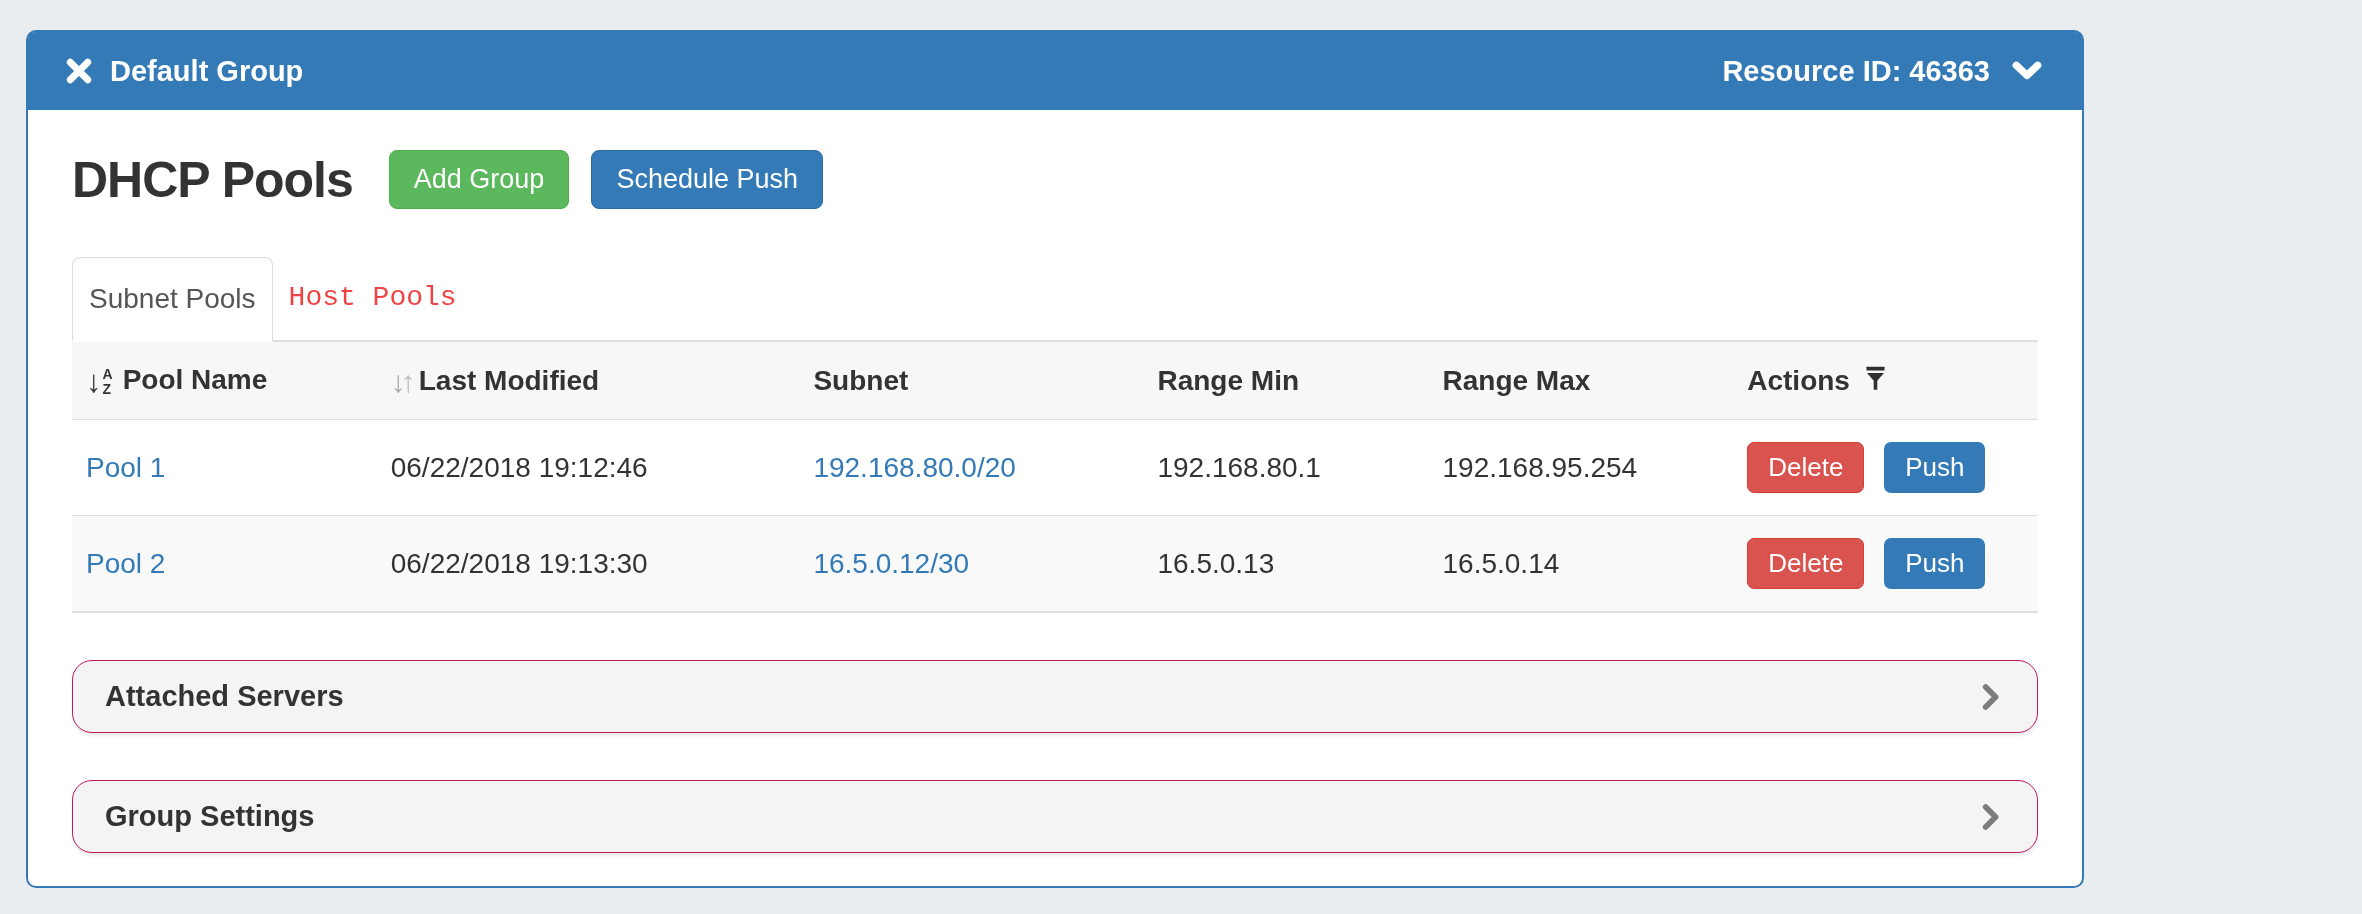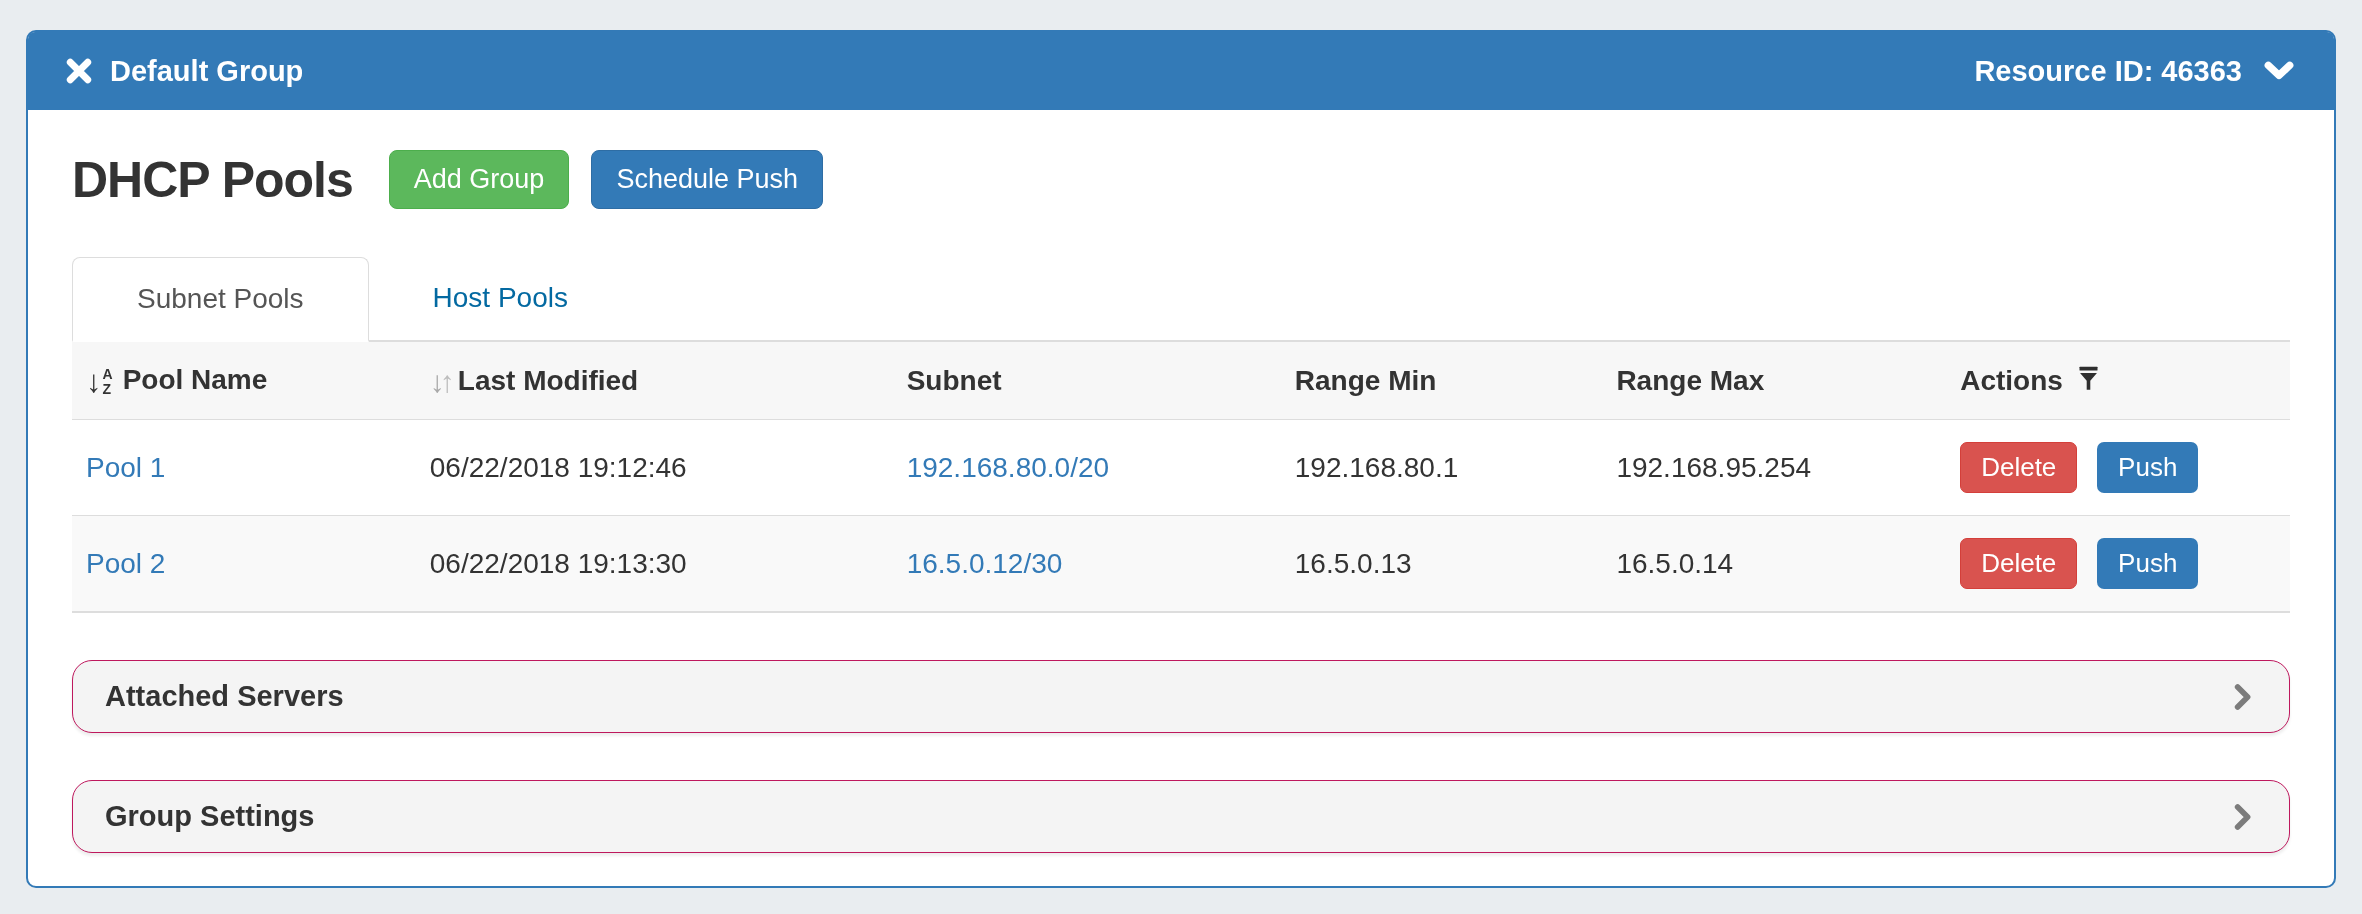--- a/index.html
+++ b/index.html
@@ -6,21 +6,21 @@
   html, body {
     width: 2362px; height: 914px;
     background: #e9edf0;
     font-family: "Liberation Sans", sans-serif;
     color: #333;
     overflow: hidden;
   }
   .card {
     position: absolute;
     left: 26px; top: 30px;
-    width: 2310px; height: 858px;
+    width: 2058px; height: 858px;
     background: #fff;
     border: 2px solid #337ab7;
     border-radius: 10px;
   }
   
   .card-header {
     background: #337ab7;
     height: 78px;
     border-radius: 7px 7px 0 0;
     display: flex;
@@ -48,33 +48,33 @@
     cursor: pointer;
     white-space: nowrap;
   }
   .btn + .btn { margin-left: 22px; }
   .btn-success { background: #5cb85c; border-color: #4cae4c; }
   .btn-primary { background: #337ab7; border-color: #2e6da4; }
   
   .tabs { margin-top: 48px; display: flex; border-bottom: 2px solid #ddd; }
   .tab {
     font-size: 28px;
-    padding: 25px 64px;
+    padding: 25px 16px;
     cursor: pointer;
     white-space: nowrap;
   }
   .tab.active {
     color: #555;
     background: #fff;
     border: 1px solid #ddd;
     border-bottom: 2px solid #fff;
     border-radius: 8px 8px 0 0;
     margin-bottom: -2px;
   }
-  .tab.inactive { color: #0369a1; }
+  .tab.inactive { color: #ef4444; font-family: Liberation Mono, monospace; }
   
   table { width: 100%; border-collapse: collapse; font-size: 28px; border-bottom: 2px solid #ddd; }
   th, td { text-align: left; vertical-align: middle; padding: 22px 14px; }
   thead tr { background: #f7f7f7; }
   thead th { font-weight: bold; border-bottom: 1px solid #ddd; }
   tbody td { border-top: 1px solid #ddd; }
   tbody tr:first-child td { border-top: none; }
   tbody tr:nth-child(2) { background: #f9f9f9; }
   .col-1 { width: 15.5%; } .col-2 { width: 21.5%; } .col-3 { width: 17.5%; margin-top: 27px; }
   .col-4 { width: 14.5%; } .col-5 { width: 15.5%; } .col-6 { width: 15.5%; }

